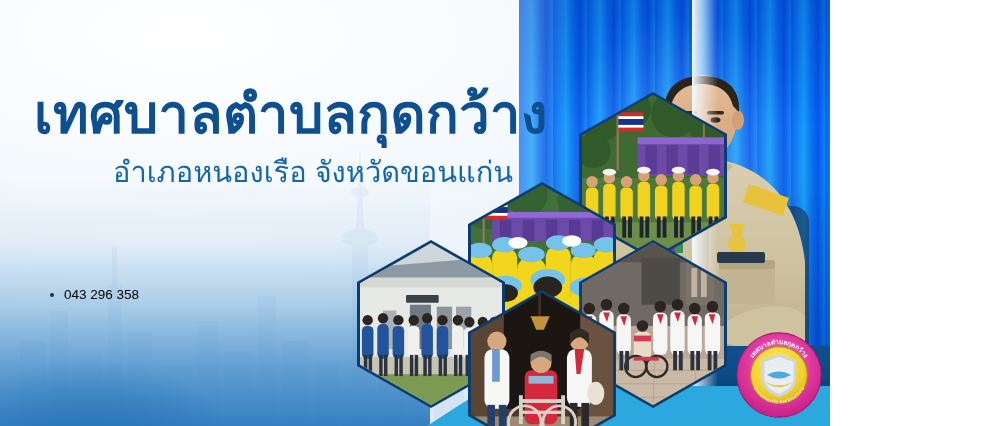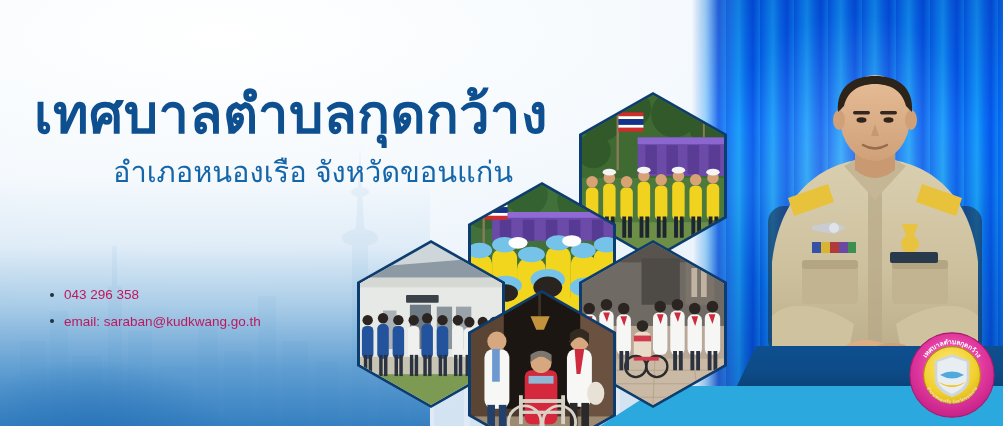--- a/index.html
+++ b/index.html
@@ -1,20 +1,20 @@
 <!DOCTYPE html>
 <html><head>
 <meta charset="utf-8">
 <style>
   html,body{margin:0;padding:0;background:#fff;}
   body{font-family:"Liberation Sans","DejaVu Sans",sans-serif;}
 
   #banner{
     position:relative;
-    width:1003px;height:426px;
+    width:830px;height:426px;
     overflow:hidden;
     background:#f3f8fc;
   }
 
   
   .bg-base{
     position:absolute;inset:0;
     background:
       radial-gradient(120% 90% at 22% 8%, #ffffff 0%, #f4f9fd 42%, #eaf2fa 70%, #dfeaf6 100%);
   }
@@ -114,21 +114,21 @@
     color:#1566a9;
     white-space:nowrap;
   }
   .contact{
     position:absolute;left:48px;top:288px;
     list-style:none;margin:0;padding:0;
   }
   .contact li{
     position:relative;
     font-size:13.5px;line-height:1;
-    color:#be185d;
+    color:#000000;
     padding-left:16px;
     margin-bottom:13px;
     white-space:nowrap;
   }
   .contact li:before{
     content:"";
     position:absolute;left:2px;top:4.5px;
     width:4px;height:4px;border-radius:50%;
     background:#20313f;
   }
@@ -630,21 +630,20 @@
         </svg>
       </div>
     </div>
   </div>
 
   <div class="title">เทศบาลตำบลกุดกว้าง</div>
   <div class="subtitle">อำเภอหนองเรือ จังหวัดขอนแก่น</div>
 
   <ul class="contact">
     <li>043 296 358</li>
-    <li>email: saraban@kudkwang.go.th</li>
   </ul>
 
   <div class="seal">
     <svg viewBox="0 0 100 100">
       <defs>
         <radialGradient id="ringg" cx="50%" cy="40%" r="62%">
           <stop offset="0%" stop-color="#f38ad0"></stop>
           <stop offset="60%" stop-color="#e2399f"></stop>
           <stop offset="100%" stop-color="#c31f85"></stop>
         </radialGradient>

